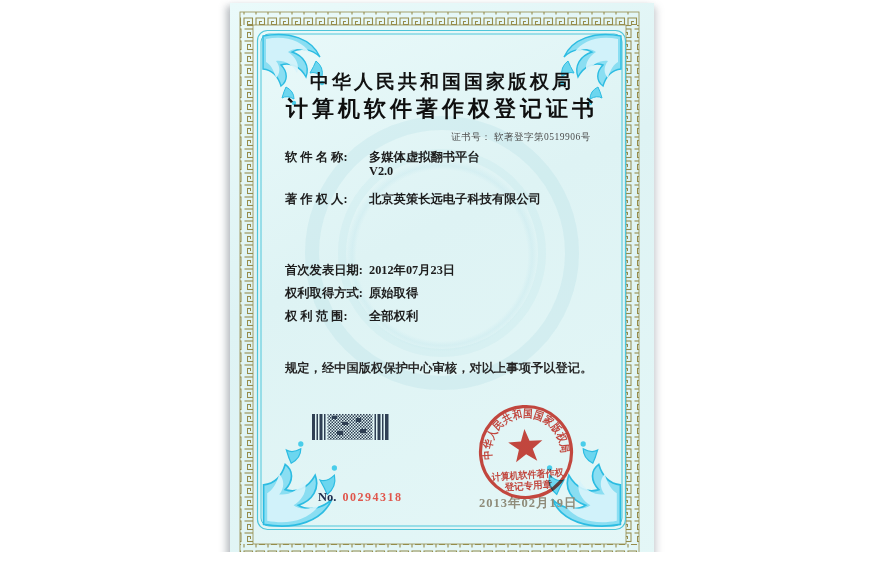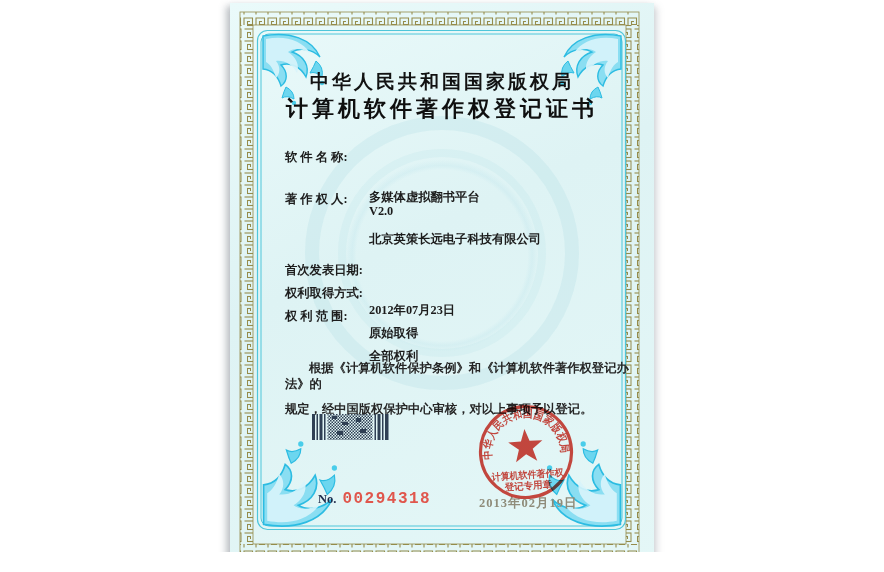--- a/index.html
+++ b/index.html
@@ -18,27 +18,27 @@
   }
   .art{position:absolute;left:0;top:0;}
   .t1{position:absolute;top:66px;left:0;width:100%;text-align:center;
       font-size:19px;font-weight:700;letter-spacing:3px;color:#121212;}
   .t2{position:absolute;top:91px;left:0;width:100%;text-align:center;
       font-size:22px;font-weight:700;letter-spacing:4px;color:#0f0f0f;}
   .certno{position:absolute;top:128px;left:160px;width:262px;text-align:center;
       font-size:9.5px;color:#4c4c4c;letter-spacing:.5px;}
   .row{position:absolute;left:55px;display:flex;font-size:12.3px;color:#1c1c1c;line-height:14px;}
   .flabel{width:84px;font-weight:700;flex:none;}
-  .fvalue{font-weight:600;margin-top:40px;}
+  .fvalue{font-weight:600;}
   .stmt{position:absolute;left:55px;top:357px;width:352px;font-size:12.3px;
       color:#262626;font-weight:600;line-height:16px;}
   .stmt .l1{text-indent:24px;margin-bottom:9px;}
   .serial{position:absolute;left:72px;top:487px;font-size:12.5px;}
   .serial .pfx{color:#1e2c4c;font-weight:700;margin-right:6px;margin-left:16px;}
-  .serial .num{color:#e0564c;font-family:Liberation Mono, monospace;font-size:16px;
+  .serial .num{color:#e0564c;font-family:Liberation Serif, serif;font-size:12px;
       letter-spacing:1.5px;font-weight:700;text-align:center;}
   .stampdate{position:absolute;left:249px;top:492px;font-size:12.5px;font-weight:700;
       color:#8f8c7a;letter-spacing:1px;z-index:1;}
   .sealwrap{position:absolute;left:238px;top:391px;width:116px;height:116px;z-index:2;
       mix-blend-mode:multiply;opacity:.92;transform:rotate(-4deg);}
   .barcode{position:absolute;left:82px;top:411px;}
 </style>
 </head>
 <body>
 
@@ -87,20 +87,24 @@
       </g>
 
       <use href="#flourish" transform="translate(30,30)"></use>
       <use href="#flourish" transform="translate(394,30) scale(-1,1)"></use>
       <use href="#flourish" transform="translate(30,525) scale(1.2,-1.2)"></use>
       <use href="#flourish" transform="translate(394,525) scale(-1.2,-1.2)"></use>
     </svg>
 
     <div class="t1">中华人民共和国国家版权局</div>
     <div class="t2">计算机软件著作权登记证书</div>
+    <div class="certno">
+      <span>证书号：</span>
+      <span>软著登字第0519906号</span>
+    </div>
 
     <div class="row" style="top:147px">
       <div class="flabel">软 件 名 称:</div>
       <div class="fvalue">
         <div>多媒体虚拟翻书平台</div>
         <div>V2.0</div>
       </div>
     </div>
     <div class="row" style="top:189px">
       <div class="flabel">著 作 权 人:</div>
@@ -113,21 +117,20 @@
     <div class="row" style="top:283px">
       <div class="flabel">权利取得方式:</div>
       <div class="fvalue">原始取得</div>
     </div>
     <div class="row" style="top:306px">
       <div class="flabel">权 利 范 围:</div>
       <div class="fvalue">全部权利</div>
     </div>
 
     <div class="stmt">
-      <div class="l1">根据《计算机软件保护条例》和《计算机软件著作权登记办法》的</div>
       <div class="l2">规定，经中国版权保护中心审核，对以上事项予以登记。</div>
     </div>
 
     <svg class="barcode" width="78" height="27" viewBox="0 0 78 27">
       <g fill="#2f4054">
         <rect x="0" y="0" width="3" height="26"></rect>
         <rect x="4.5" y="0" width="1.5" height="26"></rect>
         <rect x="7.5" y="0" width="3" height="26"></rect>
         <rect x="12" y="0" width="1.5" height="26"></rect>
       </g>

